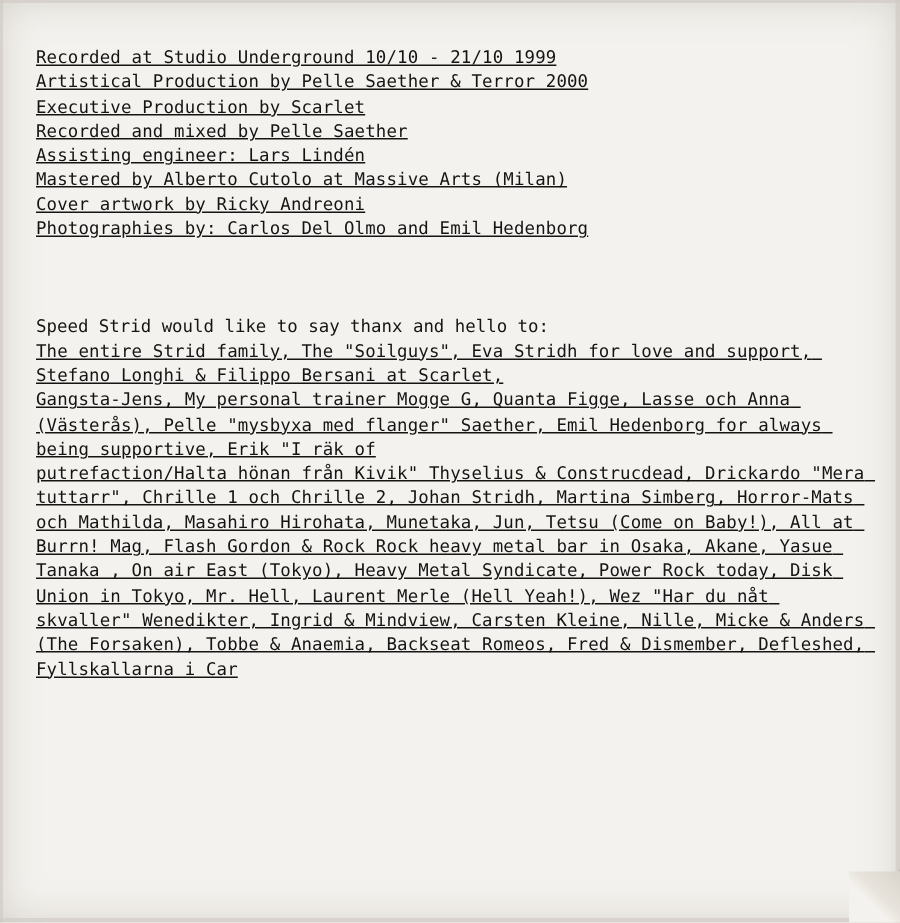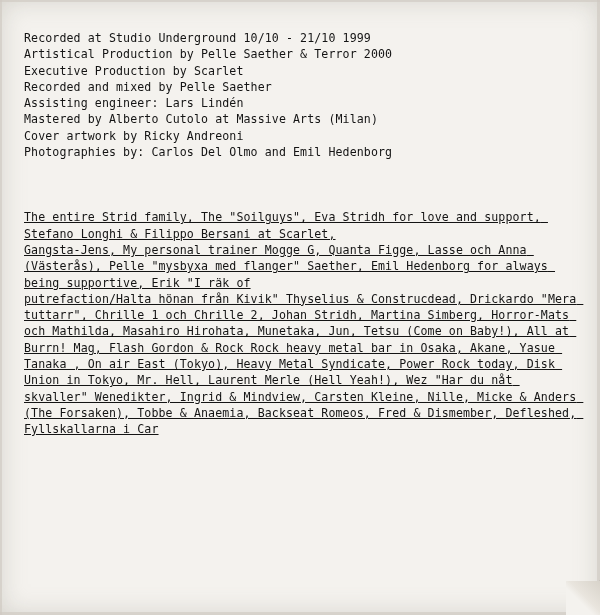--- a/index.html
+++ b/index.html
@@ -68,20 +68,21 @@
   .block {
     color: #141414;
     font-size: 11.6px;
     line-height: 16.3px;
     letter-spacing: 0.1px;
     white-space: pre-wrap;
     word-wrap: break-word;
   }
   .credits {
     margin: 0;
+    text-decoration: underline;
   }
   .thanx-heading {
     margin: 0;
     font-size: 11.6px;
     line-height: 16.3px;
     font-weight: normal;
     color: #141414;
     white-space: pre-wrap;
   }
   .gap {
@@ -106,17 +107,18 @@
   <div class="content">
     <div class="block credits">Recorded at Studio Underground 10/10 - 21/10 1999
 Artistical Production by Pelle Saether &amp; Terror 2000
 Executive Production by Scarlet
 Recorded and mixed by Pelle Saether
 Assisting engineer: Lars Lindén
 Mastered by Alberto Cutolo at Massive Arts (Milan)
 Cover artwork by Ricky Andreoni
 Photographies by: Carlos Del Olmo and Emil Hedenborg</div>
     <div class="gap"></div>
+    <div class="thanx-heading">Speed Strid would like to say thanx and hello to:</div>
     <div class="block thanx-body">The entire Strid family, The "Soilguys", Eva Stridh for love and support, Stefano Longhi &amp; Filippo Bersani at Scarlet,
 Gangsta-Jens, My personal trainer Mogge G, Quanta Figge, Lasse och Anna (Västerås), Pelle "mysbyxa med flanger" Saether, Emil Hedenborg for always being supportive, Erik "I räk of
 putrefaction/Halta hönan från Kivik" Thyselius &amp; Construcdead, Drickardo "Mera tuttarr", Chrille 1 och Chrille 2, Johan Stridh, Martina Simberg, Horror-Mats och Mathilda, Masahiro Hirohata, Munetaka, Jun, Tetsu (Come on Baby!), All at Burrn! Mag, Flash Gordon &amp; Rock Rock heavy metal bar in Osaka, Akane, Yasue Tanaka , On air East (Tokyo), Heavy Metal Syndicate, Power Rock today, Disk Union in Tokyo, Mr. Hell, Laurent Merle (Hell Yeah!), Wez "Har du nåt skvaller" Wenedikter, Ingrid &amp; Mindview, Carsten Kleine, Nille, Micke &amp; Anders (The Forsaken), Tobbe &amp; Anaemia, Backseat Romeos, Fred &amp; Dismember, Defleshed, Fyllskallarna i Car</div>
   </div>
 </div>
 
 </body></html>

